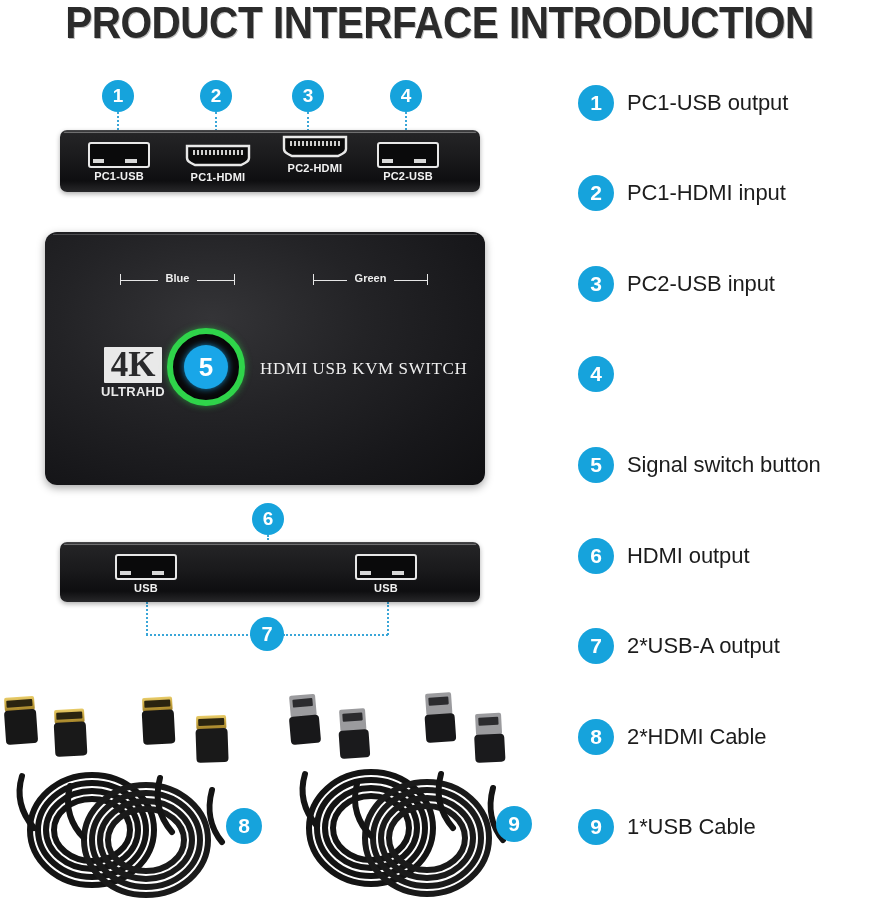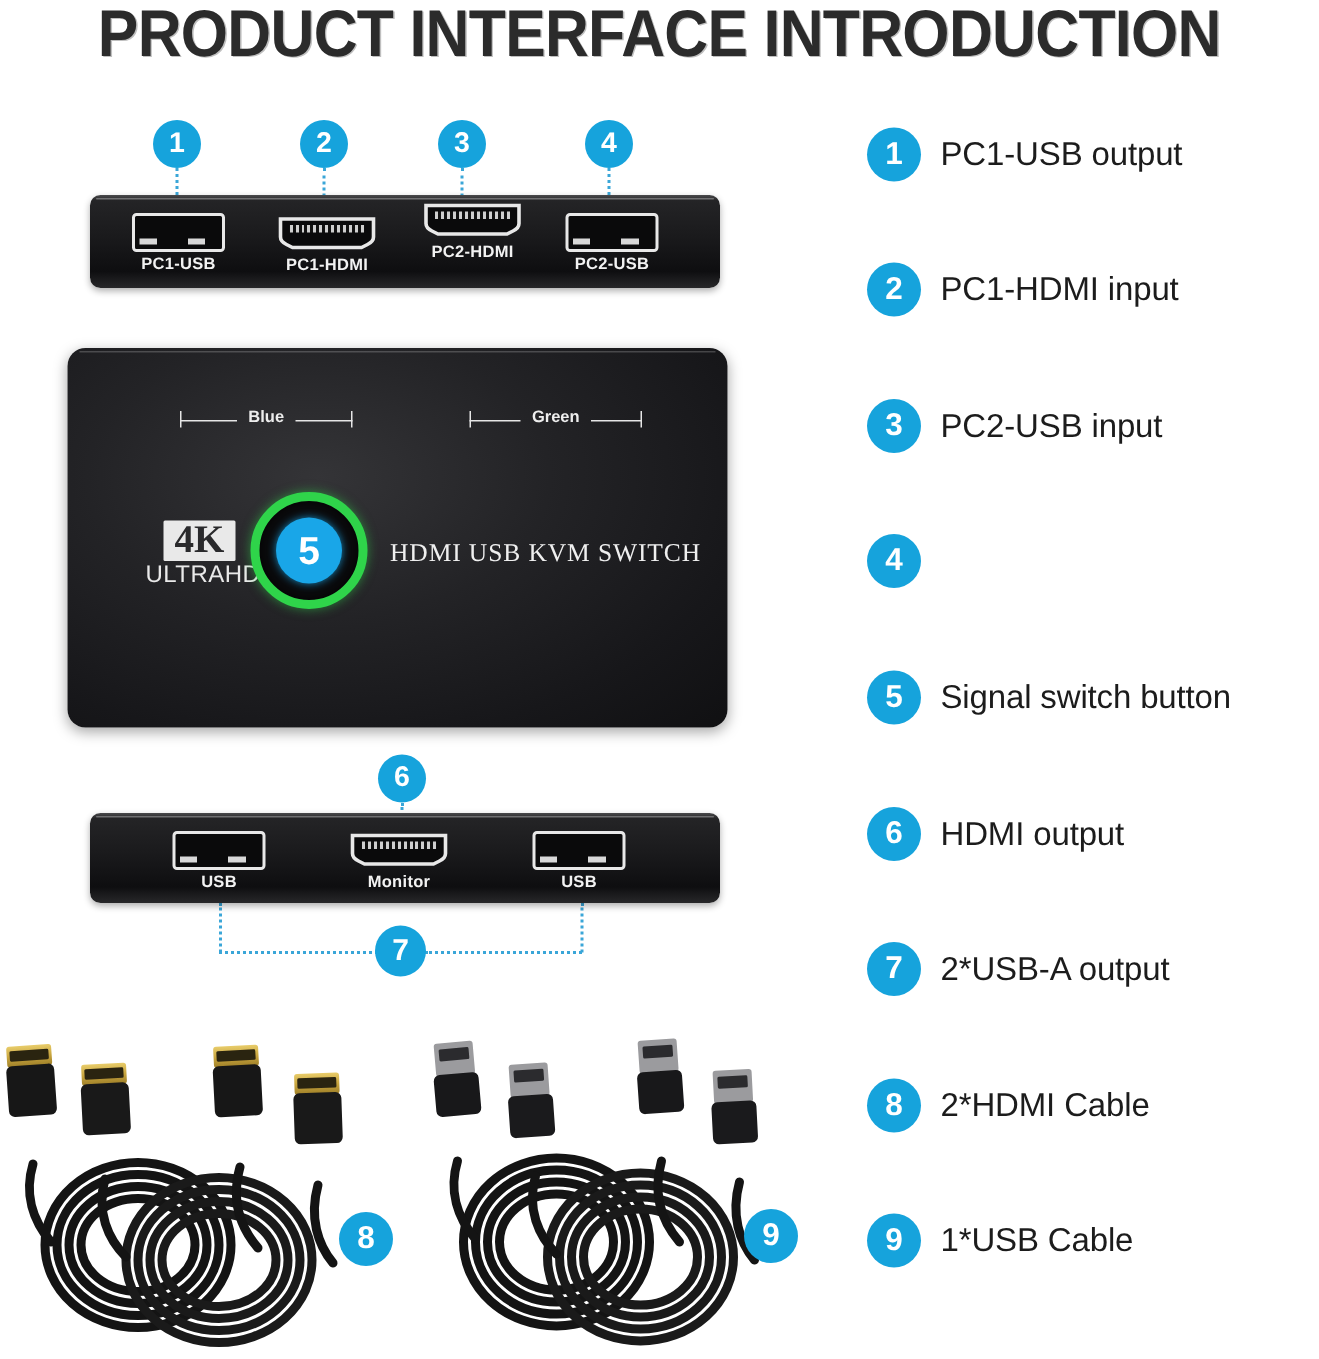--- a/index.html
+++ b/index.html
@@ -75,26 +75,26 @@
   .bracket .ln{position:absolute;top:6px;height:1px;background:#e6e6e6;}
   .bracket .tickL,.bracket .tickR{position:absolute;top:0;width:1px;height:11px;background:#e6e6e6;}
   .bracket .btxt{
     position:absolute;top:-2px;left:50%;transform:translateX(-50%);
     color:#ededed;font-size:11px;font-weight:bold;background:transparent;
     padding:0 4px;white-space:nowrap;
   }
 
   .badge4k{position:absolute;text-align:center;}
   .badge4k .k{
-    font-family:"Liberation Serif",serif;font-weight:bold;font-size:26px;
+    font-family:"Liberation Serif",serif;font-weight:bold;font-size:35px;
     color:#2a2a2c;background:#e9e9e9;line-height:1.02;padding:0 7px;
     display:inline-block;border-radius:1px;
   }
   .badge4k .u{
-    display:block;font-size:16px;font-weight:normal;color:#e9e9e9;
+    display:block;font-size:13px;font-weight:bold;color:#e9e9e9;
     letter-spacing:.3px;margin-top:1px;
   }
 
   .switchbtn{position:absolute;border-radius:50%;
     background:#0b0b0d;border:6px solid #2fd44a;
     box-shadow:0 0 7px rgba(47,212,74,.55), inset 0 0 8px rgba(0,0,0,.9);
     display:flex;align-items:center;justify-content:center;box-sizing:border-box;}
   .switchbtn .inner{
     width:44px;height:44px;border-radius:50%;background:#19a6e8;
     display:flex;align-items:center;justify-content:center;
@@ -201,29 +201,20 @@
 
 <div class="panel" style="left:60px;top:542px;width:420px;height:60px;">
 
   <div class="port" style="left:55px;top:12px;width:68px;height:46px;">
     <div class="usbport hole" style="width:62px;height:26px;">
       <div class="bar"></div>
     </div>
     <div class="plabel" style="top:28px;left:31px;">USB</div>
   </div>
 
-  <div class="port" style="left:173px;top:12px;width:72px;height:46px;">
-    <div class="hole hdmiport" style="width:66px;height:25px;">
-      <svg width="66" height="25" viewBox="0 0 66 25" aria-hidden="true">
-        <path d="M2 3 H64 V15 Q64 18 60 20 L56 22 H10 L6 20 Q2 18 2 15 Z" fill="#0a0a0b" stroke="#e8e8e8" stroke-width="2.4"></path>
-      </svg>
-      <div class="hdmipins"></div>
-    </div>
-    <div class="plabel" style="top:28px;left:33px;">Monitor</div>
-  </div>
 
   <div class="port" style="left:295px;top:12px;width:68px;height:46px;">
     <div class="usbport hole" style="width:62px;height:26px;">
       <div class="bar"></div>
     </div>
     <div class="plabel" style="top:28px;left:31px;">USB</div>
   </div>
 </div>
 
 <div class="vdot" style="left:146px;top:602px;height:33px;"></div>

